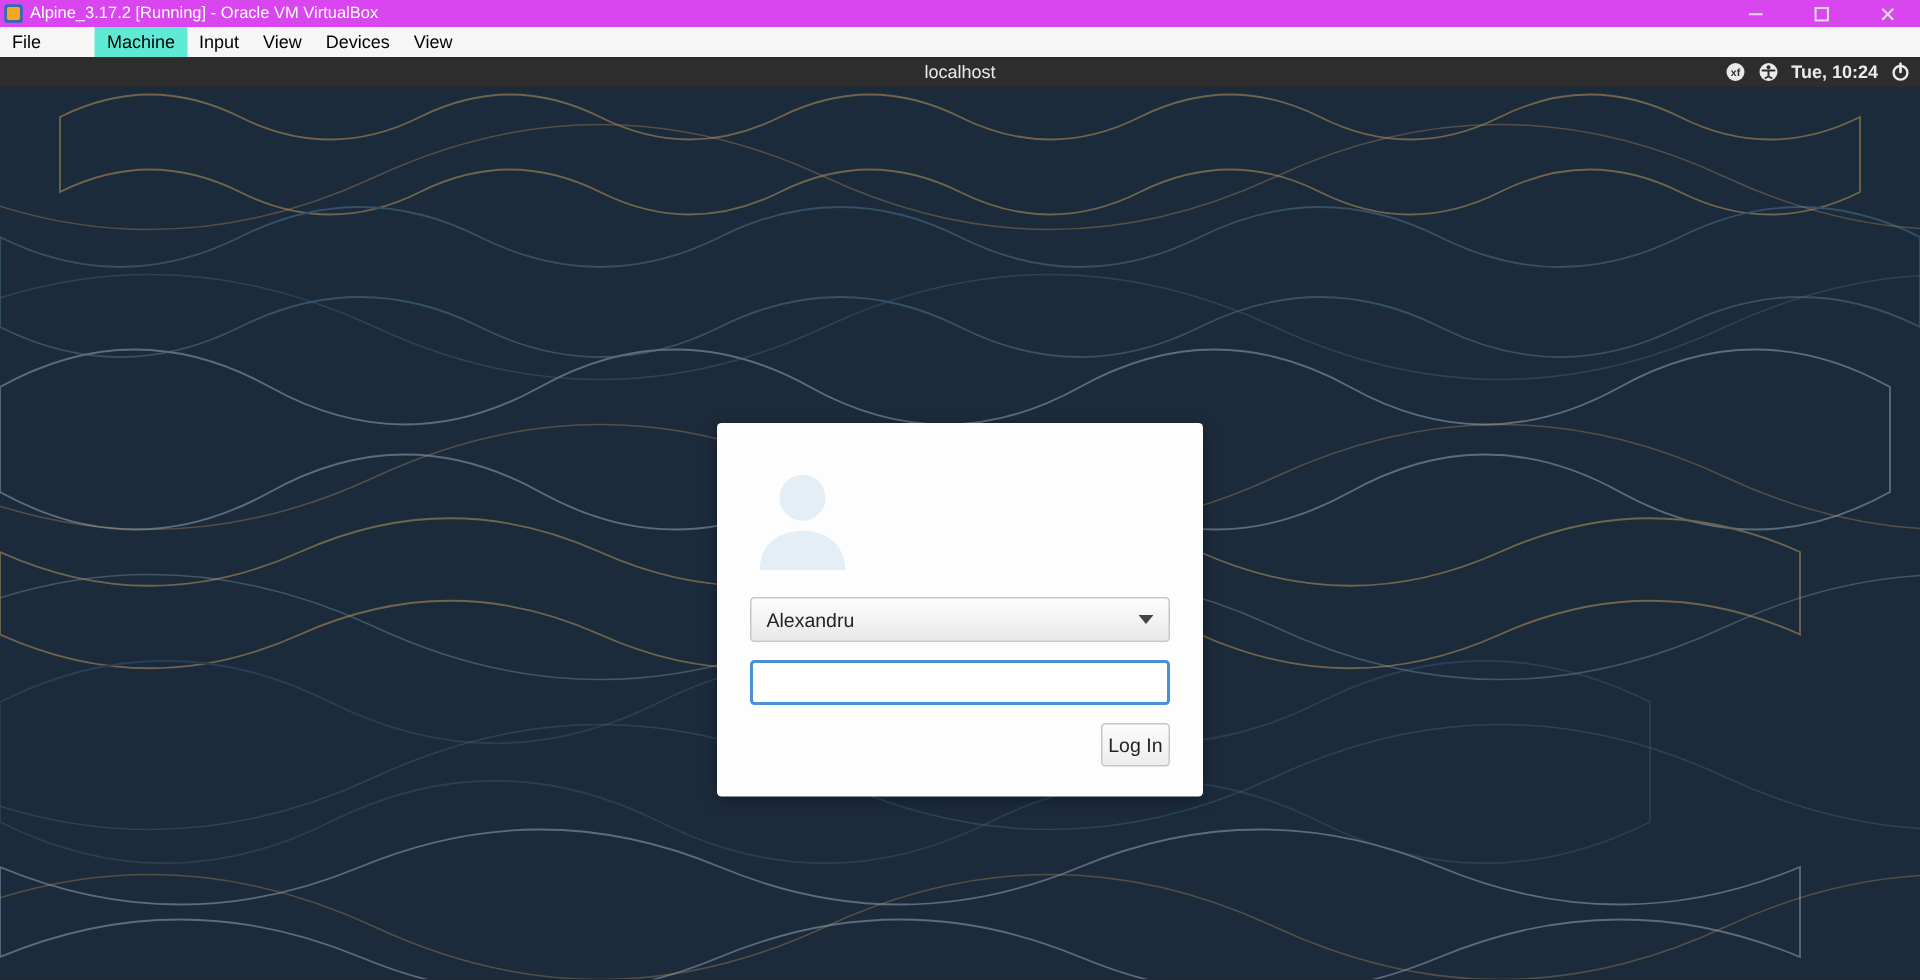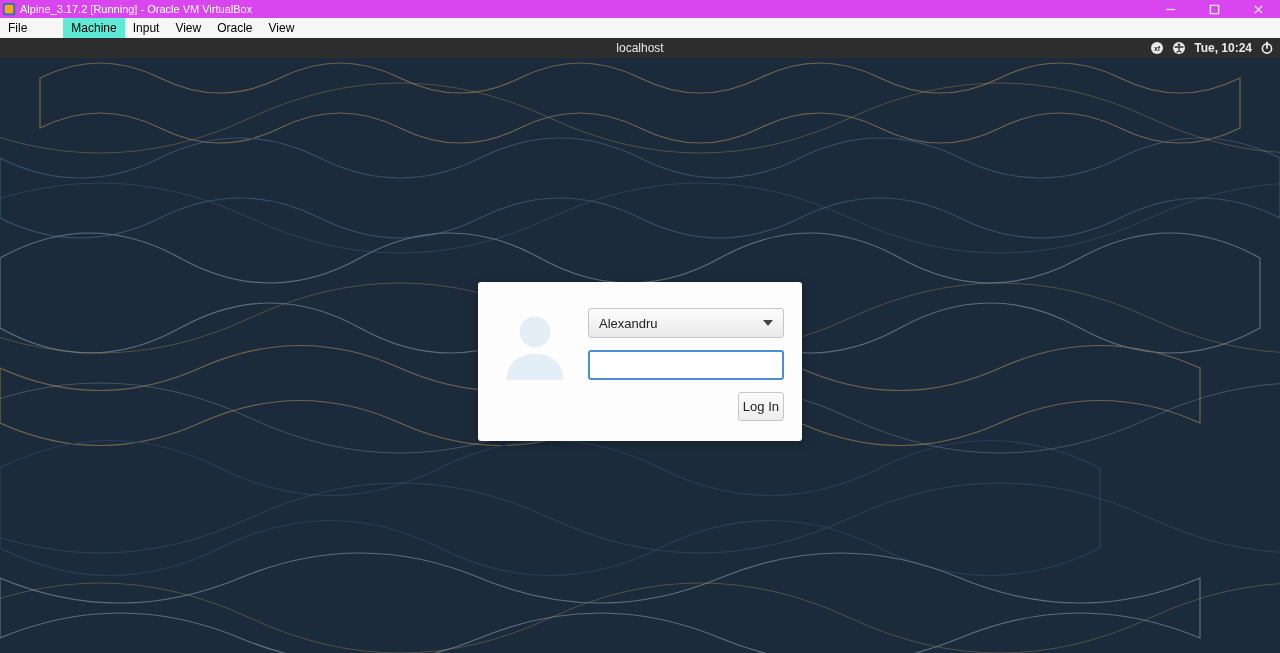--- a/index.html
+++ b/index.html
@@ -41,21 +41,21 @@
   .panel .right { position: absolute; right: 6px; display: flex; align-items: flex-start; gap: 8px; }
   .panel .right .ico { width: 14px; height: 14px; display: inline-flex; }
   .panel .right .clock { font-weight: 600; }
 
   
   .login {
     position: absolute; top: 244px; left: 50%; transform: translateX(-50%);
     width: 324px; background: #fdfdfd; border-radius: 3px;
     box-shadow: 0 2px 10px rgba(0,0,0,.35);
     padding: 26px 22px 20px 22px;
-    display: flex; gap: 18px;
+    display: flex; gap: 18px; flex-direction: column;
   }
   .avatar { width: 70px; height: 70px; fill: #e3eef7; flex: 0 0 auto; margin-top:2px;}
   .login-form { flex: 1; display: flex; flex-direction: column; gap: 12px; }
 
   .user-select {
     position: relative; height: 30px; border: 1px solid #c6c6c6; border-radius: 3px;
     background: linear-gradient(#fdfdfd, #e9e9e9);
     display: flex; align-items: center; padding: 0 10px; font-size: 13px; color: #222;
   }
   .user-select .caret { position: absolute; right: 10px; }
@@ -98,21 +98,21 @@
         </svg>
     </div>
   </div>
 </div>
 
 <div class="vb-menubar">
   <div class="vb-menuitem">File</div>
   <div class="vb-menuitem selected">Machine</div>
   <div class="vb-menuitem">Input</div>
   <div class="vb-menuitem">View</div>
-  <div class="vb-menuitem">Oracle</div>
+  <div class="vb-menuitem">Devices</div>
   <div class="vb-menuitem">View</div>
 </div>
 
 <div class="guest">
 
   <svg class="topo-bg" viewBox="0 0 1280 615" preserveAspectRatio="none">
     <rect width="1280" height="615" fill="#1c2b3c"></rect>
     <g fill="none" stroke-width="1.2" opacity="0.55">
       <path stroke="#b9935a" d="M40 40q60 -30 120 0t120 0 120 0 120 0 120 0 120 0 120 0 120 0 120 0 120 0v50q-60 30 -120 0t-120 0 -120 0 -120 0 -120 0 -120 0 -120 0 -120 0 -120 0 -120 0z"></path>
       <path stroke="#4a6f8d" d="M0 120q80 40 160 0t160 0 160 0 160 0 160 0 160 0 160 0 160 0v60q-80 -40 -160 0t-160 0 -160 0 -160 0 -160 0 -160 0 -160 0 -160 0z"></path>

